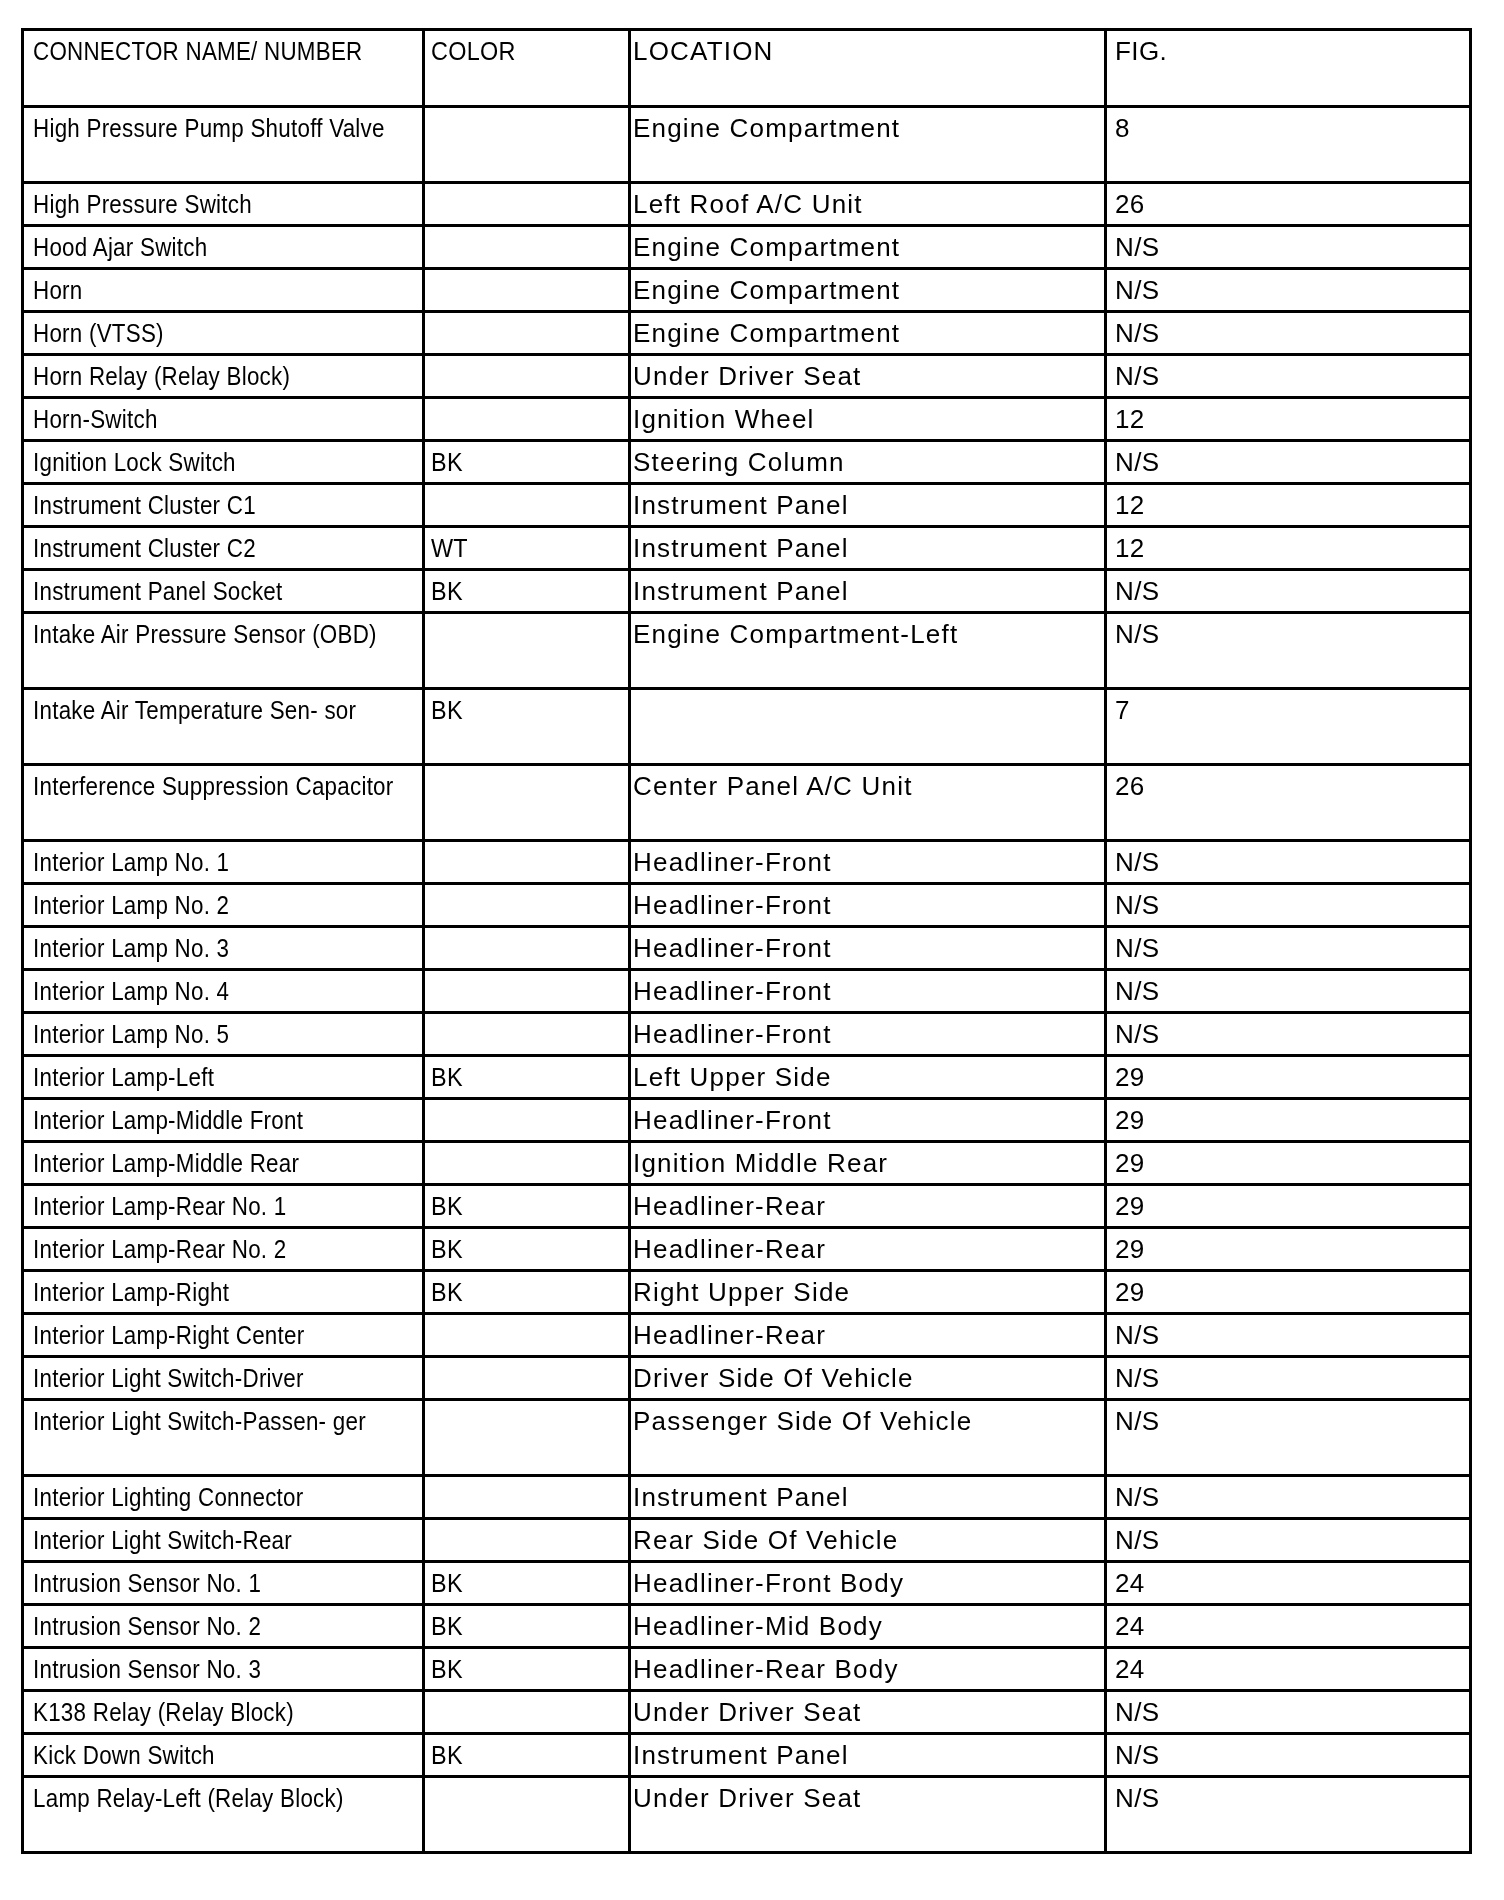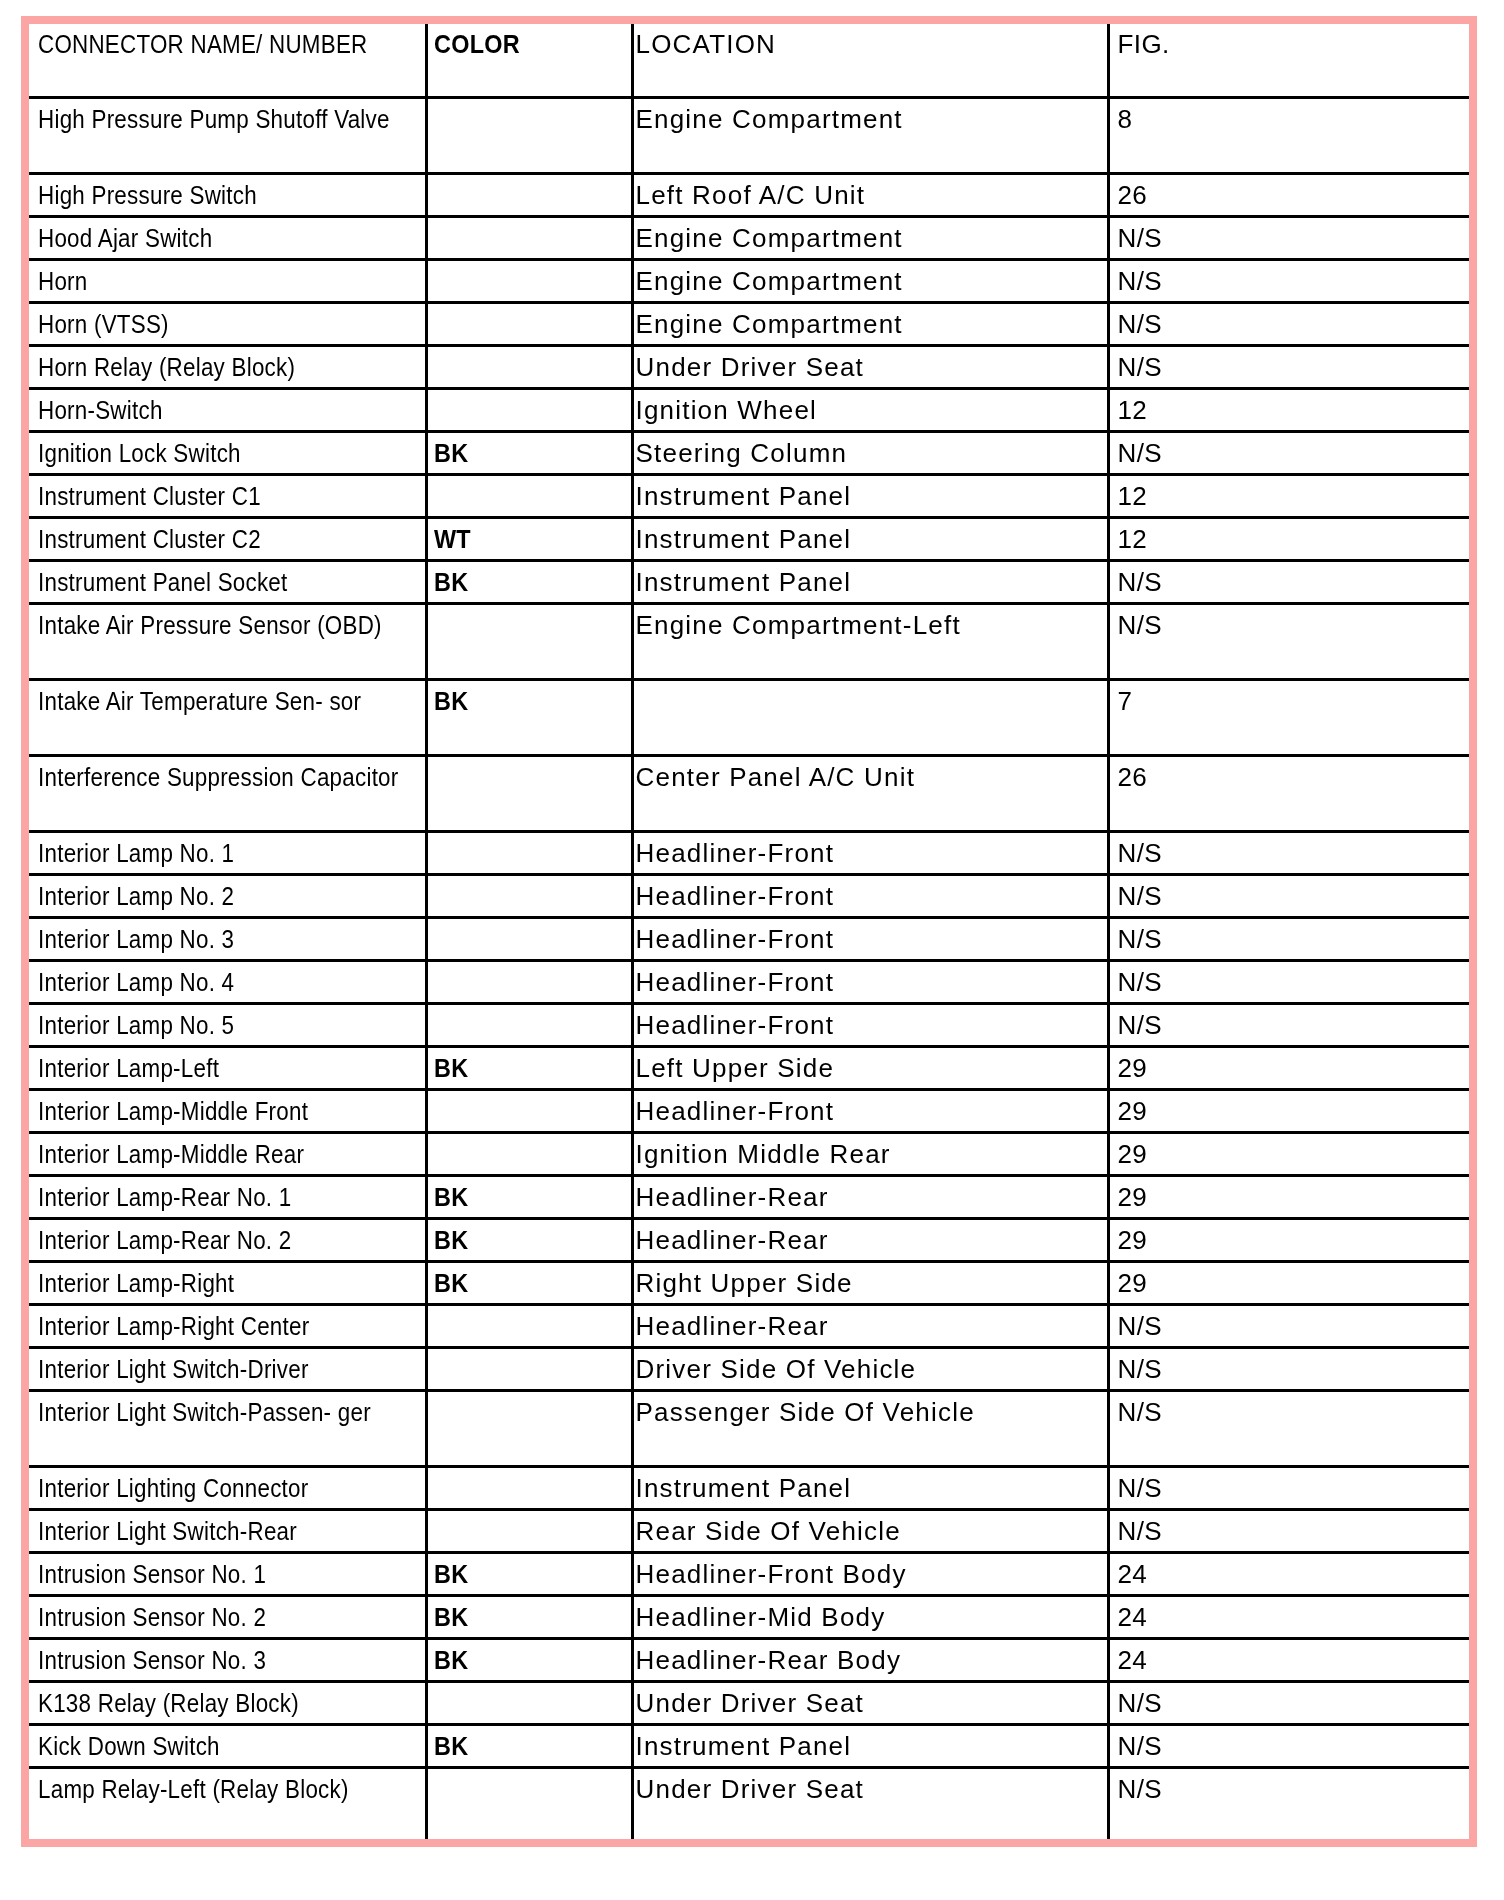--- a/index.html
+++ b/index.html
@@ -11,25 +11,25 @@
     width: 1504px;
     height: 1900px;
     position: relative;
     overflow: hidden;
     font-family: "Liberation Sans", "DejaVu Sans", sans-serif;
     color: #000000;
   }
   .connector-table {
     position: absolute;
     left: 21px;
-    top: 16px;
+    top: 28px;
     width: 1448px;
     border-collapse: collapse;
     table-layout: fixed;
-    border: 8px solid #fca5a5;
+    border: 1px solid #fca5a5;
   }
   .connector-table col.c-name { width: 401px; }
   .connector-table col.c-color { width: 206px; }
   .connector-table col.c-loc { width: 476px; }
   .connector-table col.c-fig { width: 365px; }
   .connector-table td, .connector-table th {
     border: 3px solid #000;
     vertical-align: top;
     text-align: left;
     font-weight: normal;
@@ -47,21 +47,21 @@
   .name-text {
     display: inline-block;
     transform: scaleX(0.86);
     transform-origin: left top;
     width: 116%;
     white-space: normal;
   }
   .connector-table tr.single td { height: 43px; }
   .connector-table tr.double td { height: 76px; }
   .connector-table tr.header th { height: 77px; }
-  .connector-table th.color-h, .connector-table td.color { padding-left: 6px; font-weight: bold; }
+  .connector-table th.color-h, .connector-table td.color { padding-left: 6px; }
   .connector-table th.loc-h, .connector-table td.loc { padding-left: 2px; letter-spacing: 1.2px; }
   .connector-table th.fig-h, .connector-table td.fig { padding-left: 8px; letter-spacing: 0.4px; }
   .color-text {
     display: inline-block;
     transform: scaleX(0.9);
     transform-origin: left top;
   }
 </style>
 </head>
 <body>

